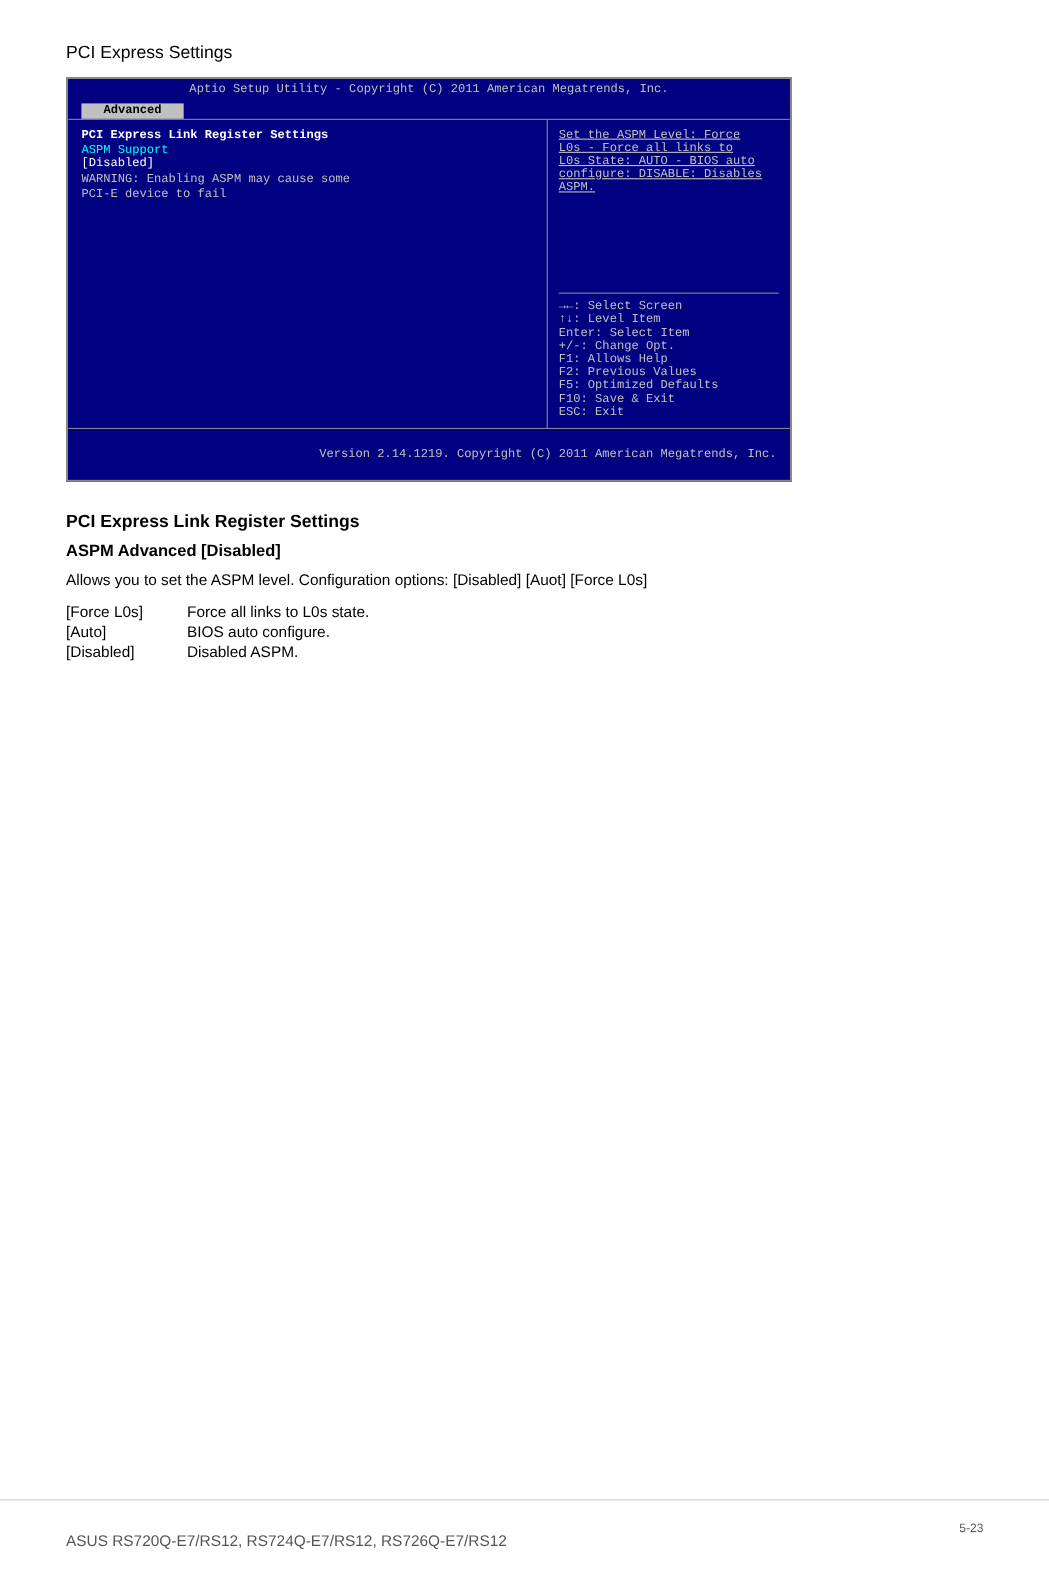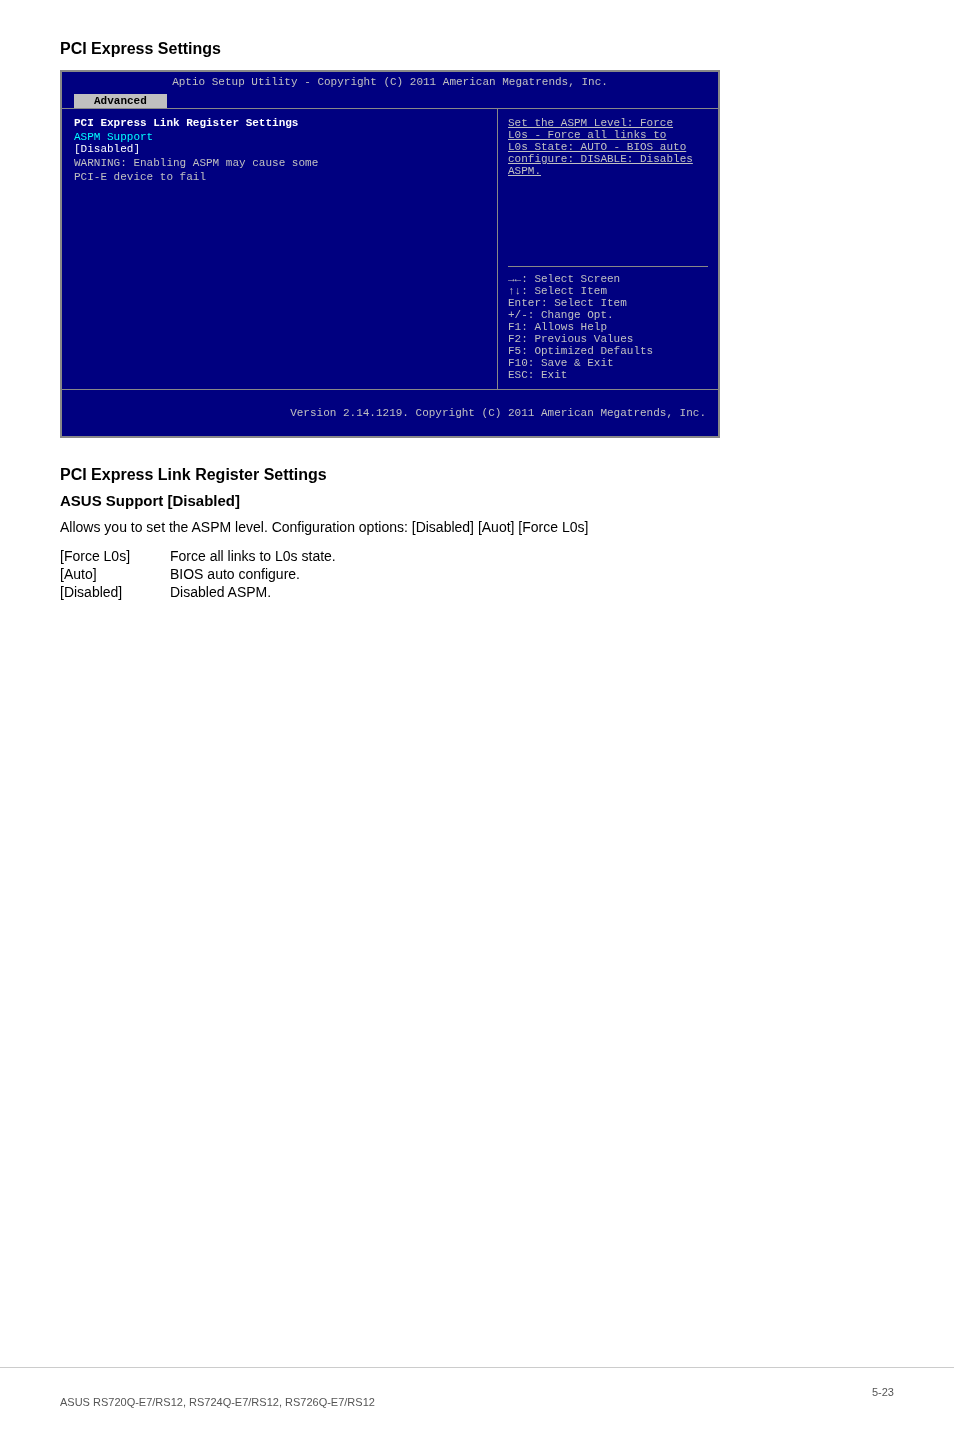--- a/index.html
+++ b/index.html
@@ -8,21 +8,21 @@
       min-height: 1438px;
       background: #ffffff;
       font-family: Arial, sans-serif;
       font-size: 14px;
       color: #000;
       padding: 40px 60px;
     }
 
     .page-title {
       font-size: 16px;
-      font-weight: bold;
+      font-weight: normal;
       margin-bottom: 12px;
     }
 
     
     .bios-screen {
       border: 2px solid #888;
       background: #000080;
       color: #c0c0c0;
       font-family: 'Courier New', Courier, monospace;
       font-size: 11px;
@@ -178,21 +178,21 @@
       display: flex;
       justify-content: space-between;
       align-items: center;
       border-top: 1px solid #ccc;
       padding-top: 8px;
       font-size: 11px;
       color: #555;
     }
 
     .footer-left {
-      font-size: 11px;
+      font-size: 14px;
       color: #555;
       margin-top: 20px;
     }
 
     .footer-right {
       font-size: 11px;
       color: #555;
     }
   </style>
 </head>
@@ -218,37 +218,37 @@
     <div class="bios-right">
       <div class="bios-right-top">
         <div>Set the ASPM Level: Force</div>
         <div>L0s - Force all links to</div>
         <div>L0s State: AUTO - BIOS auto</div>
         <div>configure: DISABLE: Disables</div>
         <div>ASPM.</div>
       </div>
       <div class="bios-right-bottom">
         <div>→←: Select Screen</div>
-        <div>↑↓:  Select Item</div>
+        <div>↑↓:  Level Item</div>
         <div>Enter: Select Item</div>
         <div>+/-: Change Opt.</div>
         <div>F1: Allows Help</div>
         <div>F2: Previous Values</div>
         <div>F5: Optimized Defaults</div>
         <div>F10: Save &amp; Exit</div>
         <div>ESC: Exit</div>
       </div>
     </div>
   </div>
   <div class="bios-footer">Version 2.14.1219. Copyright (C) 2011 American Megatrends, Inc.</div>
 </div>
 
 <div class="section-heading">PCI Express Link Register Settings</div>
 
-<div class="sub-heading">ASUS Support [Disabled]</div>
+<div class="sub-heading">ASPM Advanced [Disabled]</div>
 <div class="description-text">Allows you to set the ASPM level. Configuration options: [Disabled] [Auot] [Force L0s]</div>
 
 <div class="options-table">
   <div class="option-row">
     <span class="option-key">[Force L0s]</span>
     <span class="option-val">Force all links to L0s state.</span>
   </div>
   <div class="option-row">
     <span class="option-key">[Auto]</span>
     <span class="option-val">BIOS auto configure.</span>

